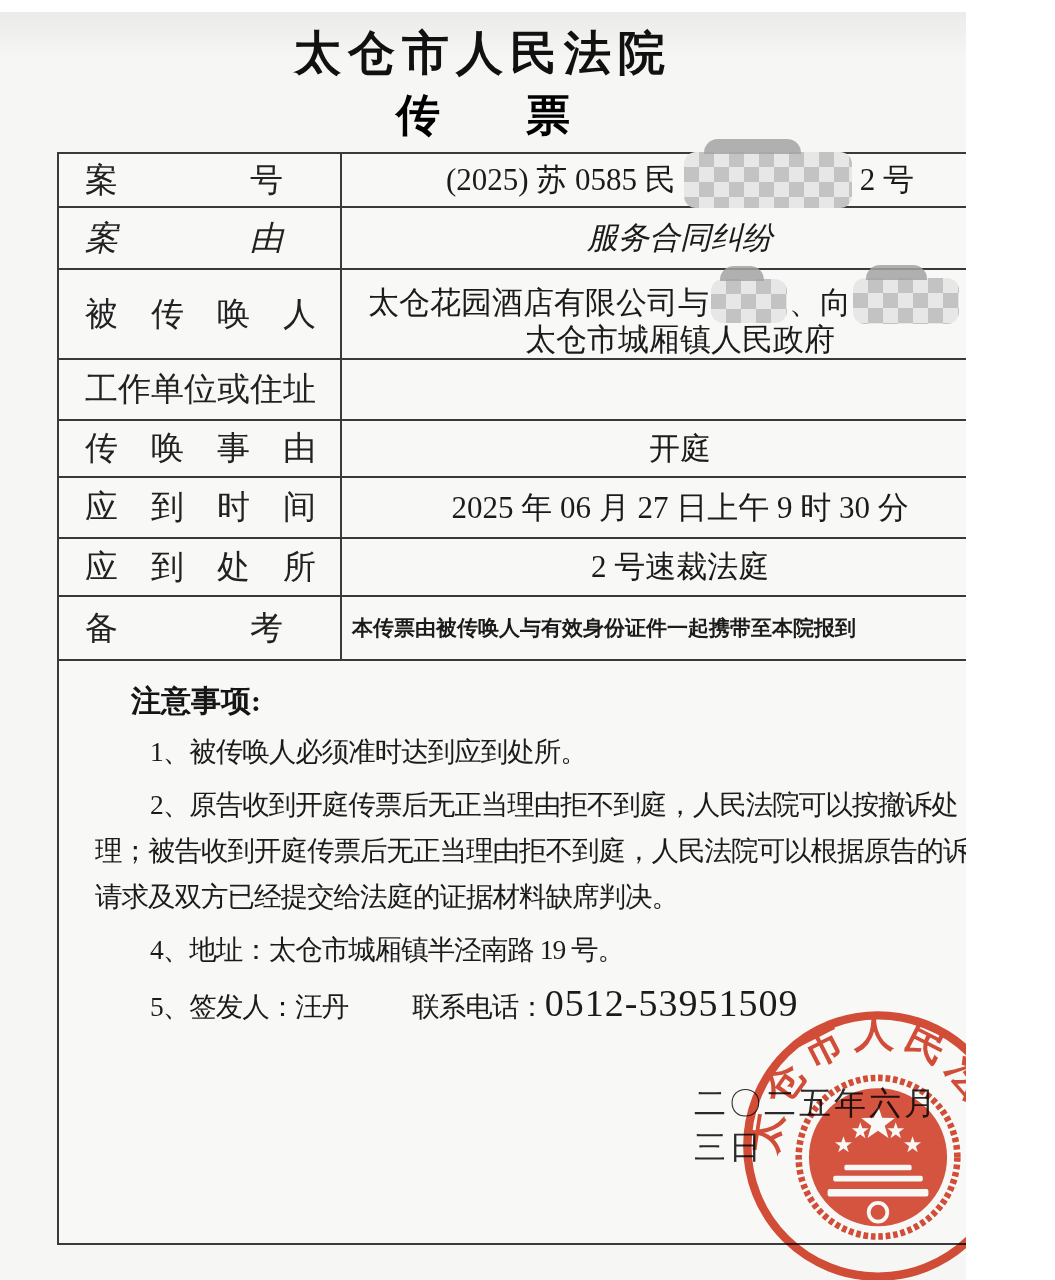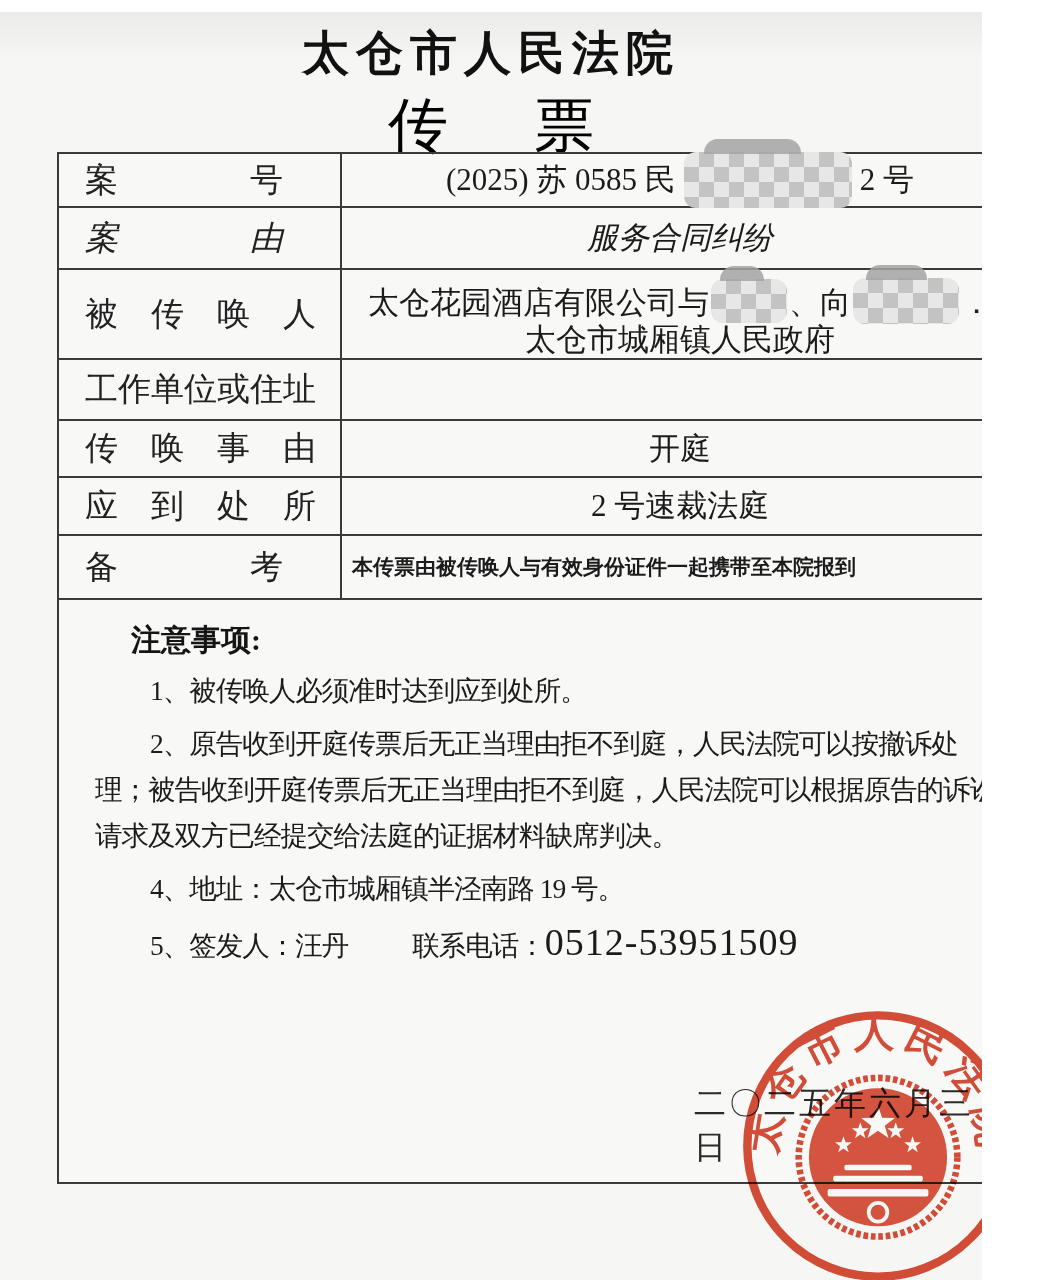--- a/index.html
+++ b/index.html
@@ -1,27 +1,27 @@
 <!DOCTYPE html>
 <html><head>
 <meta charset="utf-8">
 <style>
   html,body{margin:0;padding:0;background:#ffffff;}
   .sheet{
     position:relative;width:966px;height:1280px;overflow:hidden;
     background:linear-gradient(#ffffff 0px,#ffffff 12px,#ebebe9 12px,#efefed 30px,#f6f6f4 60px,#f6f6f4 100%);
-    font-family:"Liberation Serif","DejaVu Serif",serif;color:#1d1d1d;padding-left:16px;
+    font-family:"Liberation Serif","DejaVu Serif",serif;color:#1d1d1d;
   }
   .court-name{
     position:absolute;top:22px;left:0;right:0;text-align:center;
     font-size:47px;font-weight:700;letter-spacing:7px;color:#111;
   }
   .doc-title-wrap{position:absolute;top:86px;left:0;right:0;text-align:center;}
   .doc-title{
-    display:inline-block;font-size:60px;font-weight:400;color:#000;
+    display:inline-block;font-size:44px;font-weight:700;color:#000;
     letter-spacing:86px;margin-right:-86px;
   }
   .form-table{
     position:absolute;left:57px;top:152px;width:959px;
     border:2px solid #3a3a3a;background:rgba(255,255,255,0.25);
   }
   .frow{display:flex;border-top:2px solid #3a3a3a;}
   .frow:first-child{border-top:none;}
   .lab{
     width:255px;padding-left:26px;border-right:2px solid #3a3a3a;
@@ -106,20 +106,24 @@
     <div class="frow h-work">
       <div class="lab">工作单位或住址</div>
       <div class="val"></div>
     </div>
 
     <div class="frow h-reason">
       <div class="lab">传　唤　事　由</div>
       <div class="val">开庭</div>
     </div>
 
+    <div class="frow h-time">
+      <div class="lab">应　到　时　间</div>
+      <div class="val">2025 年 06 月 27 日上午 9 时 30 分</div>
+    </div>
 
     <div class="frow h-place">
       <div class="lab">应　到　处　所</div>
       <div class="val">2 号速裁法庭</div>
     </div>
 
     <div class="frow h-remark">
       <div class="lab">备　　　　考</div>
       <div class="val remark-val">本传票由被传唤人与有效身份证件一起携带至本院报到</div>
     </div>

